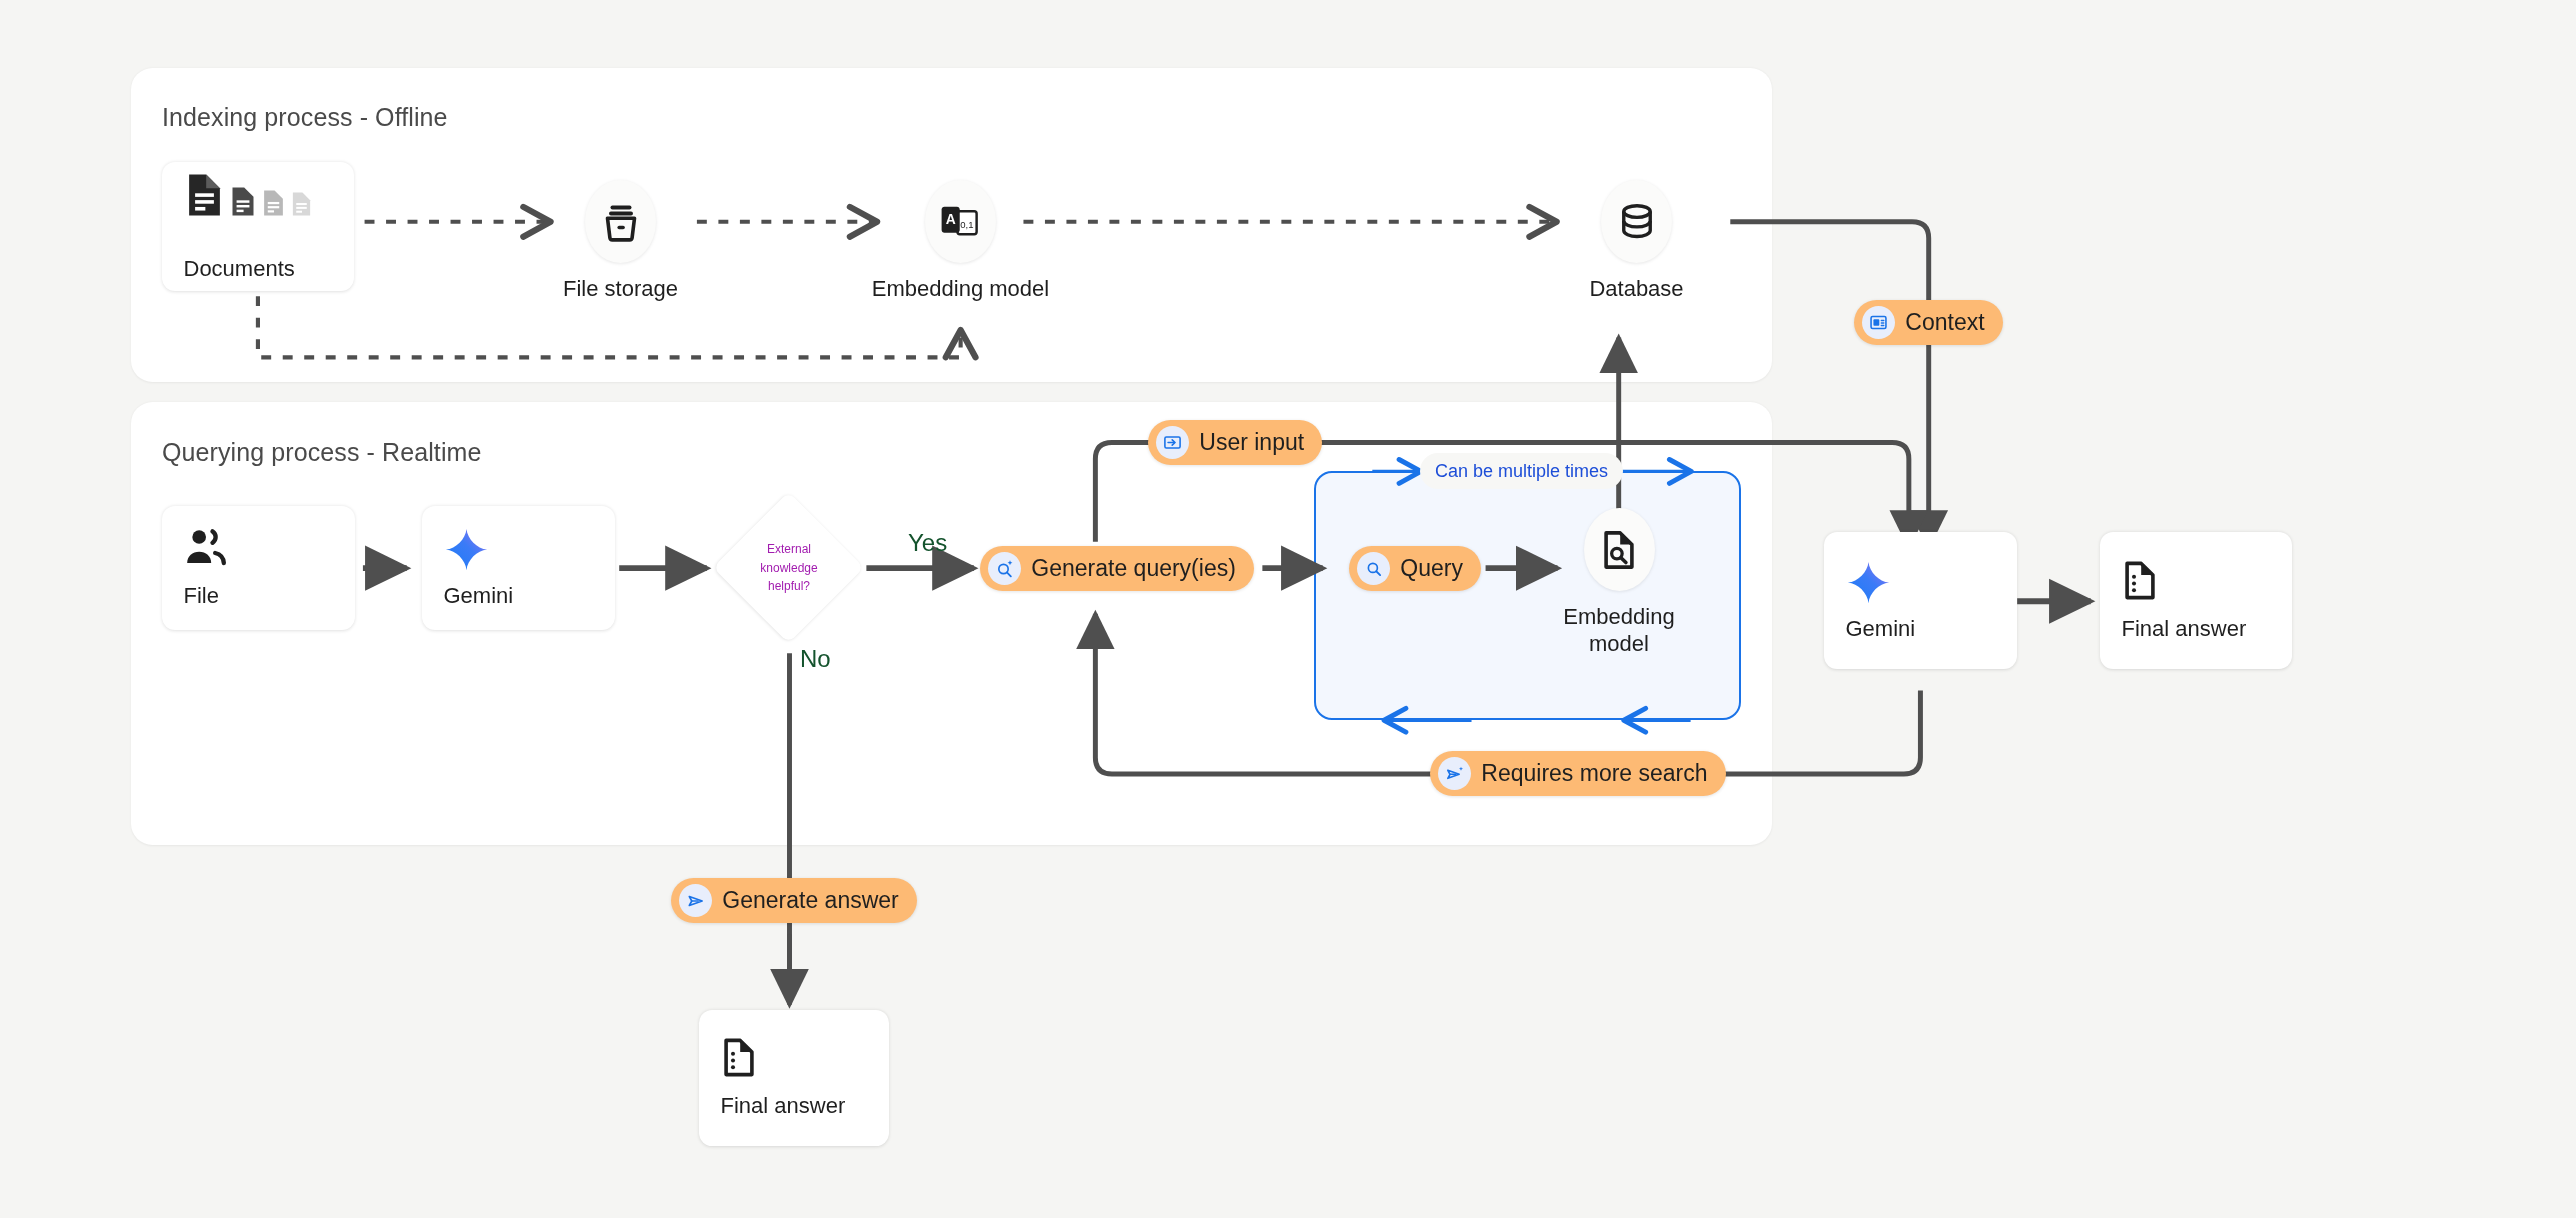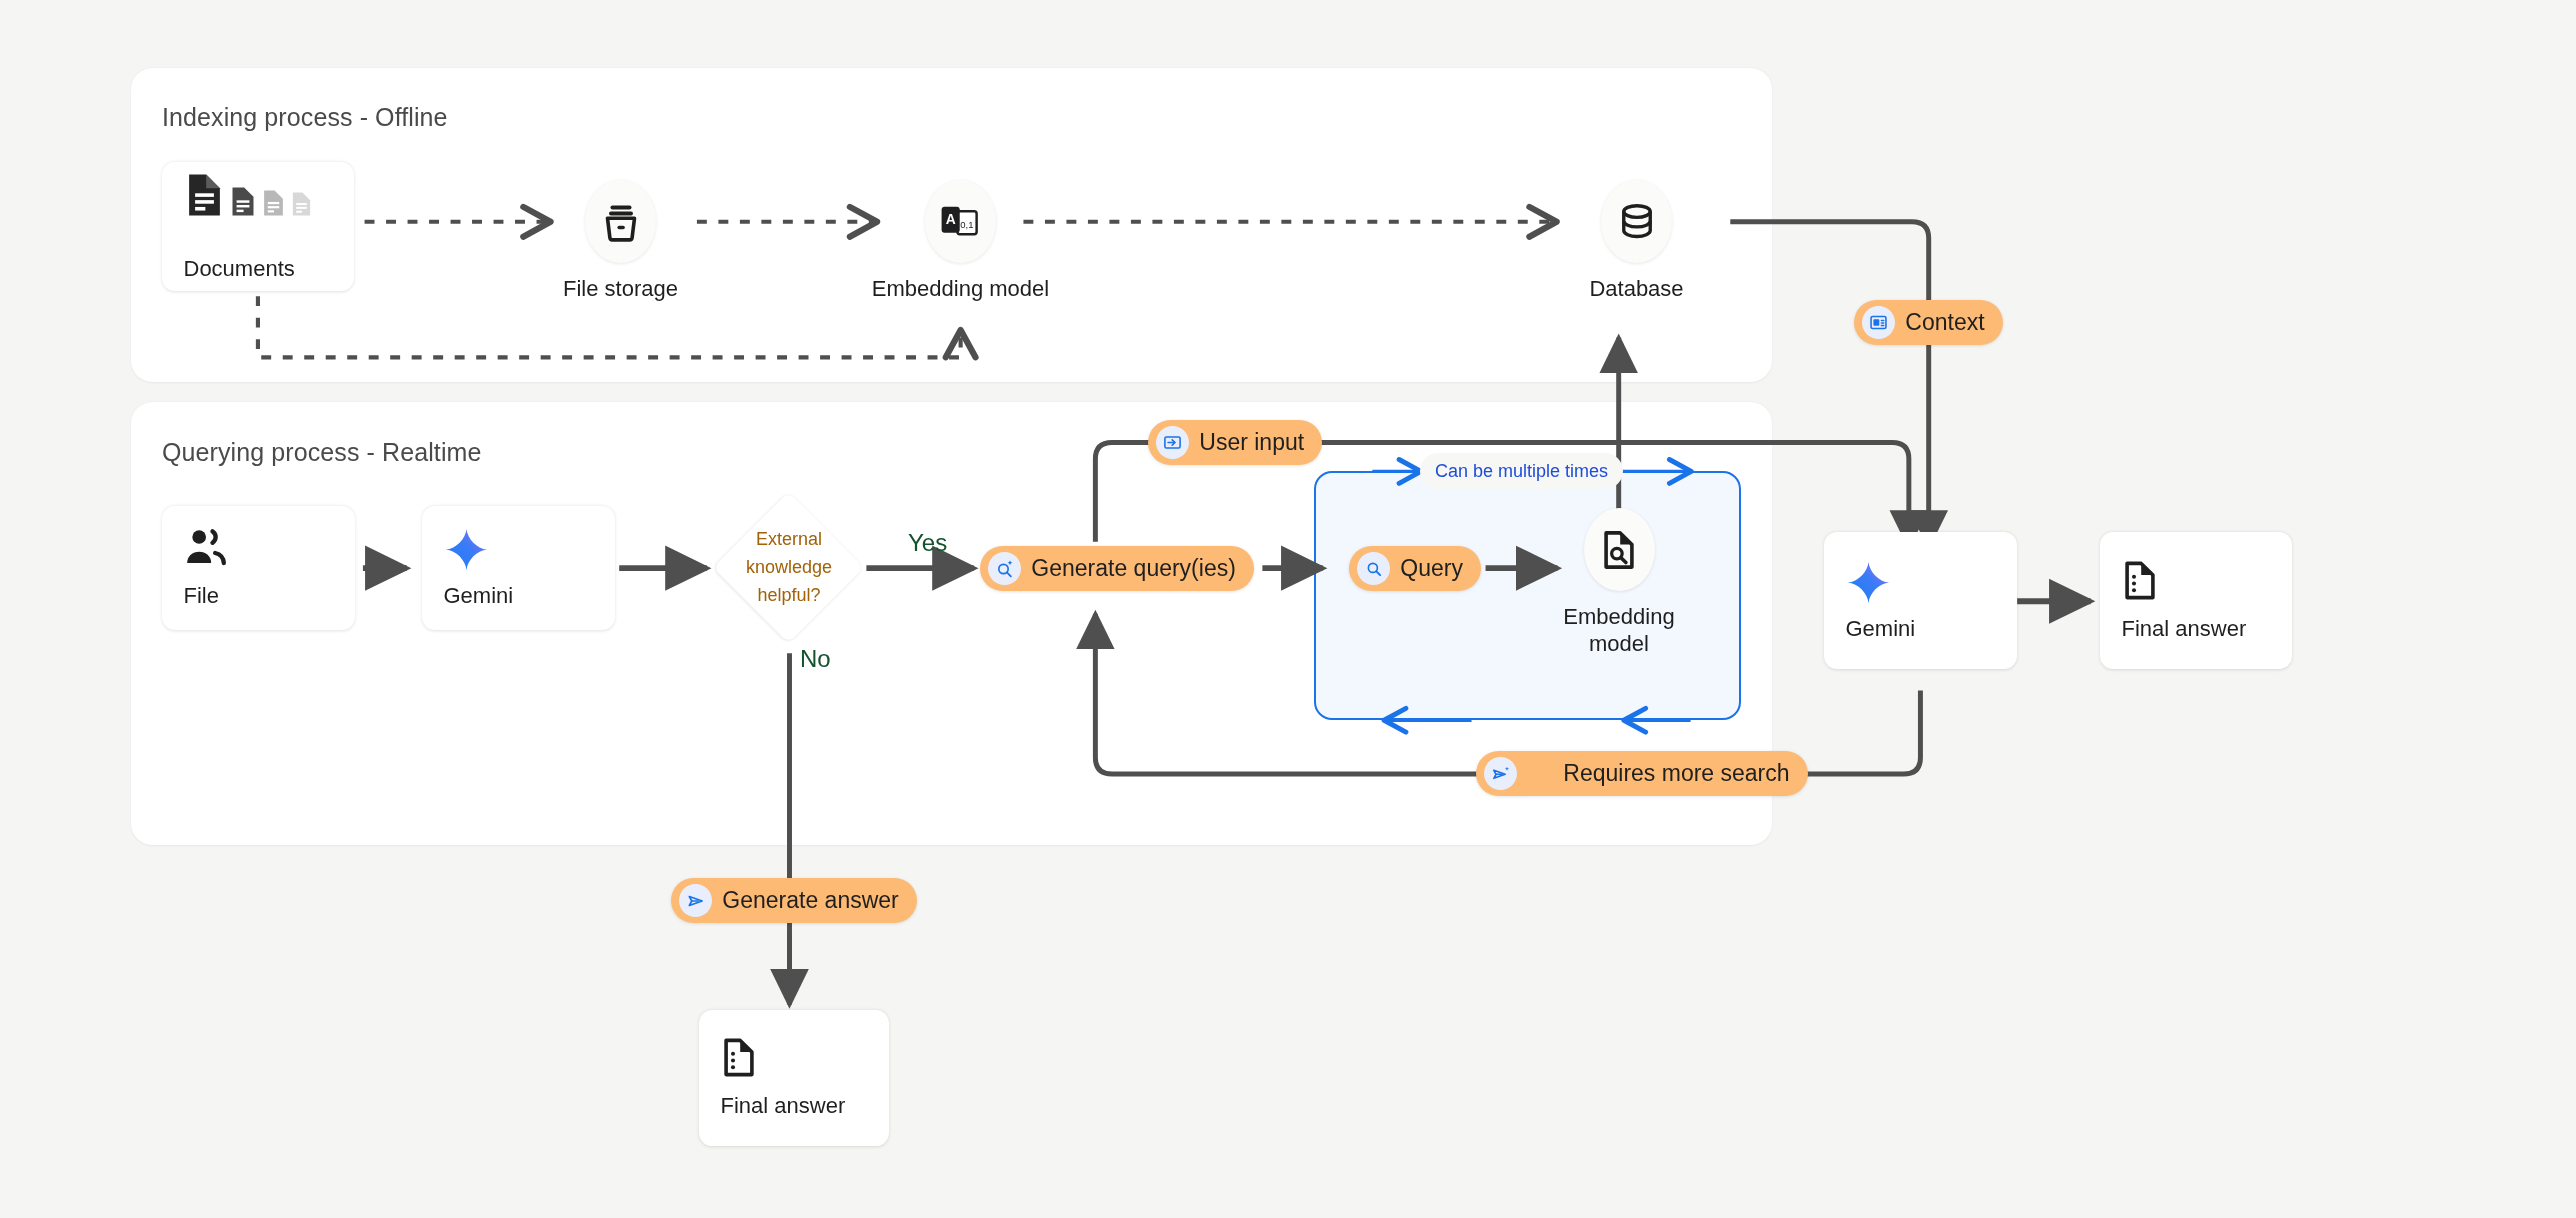--- a/index.html
+++ b/index.html
@@ -114,21 +114,21 @@
     background:#fff;
     transform:rotate(45deg);
     transform-origin:center;
     margin:22px;
     border-radius:8.3px;
     box-shadow:0 0.8px 3.3px rgba(20,20,20,.12);
   }
   #decision .dia-text{
     position:absolute;left:0;top:0;width:152px;height:152px;
     display:flex;flex-direction:column;align-items:center;justify-content:center;
-    font-size:18px;color:#a16207;line-height:1.55;text-align:center;
+    font-size:12px;color:#a21caf;line-height:1.55;text-align:center;
   }
 
   
   #loop-box{
     position:absolute;
     left:1314px;top:471px;width:427px;height:249px;
     background:#f3f7fe;
     border:2.5px solid #1a73e8;
     border-radius:18px;
     box-sizing:border-box;
@@ -360,21 +360,21 @@
     <span class="chip-ico">
       <svg width="19" height="19" viewBox="0 0 24 24" aria-hidden="true">
         <rect x="2.4" y="5" width="19.2" height="14" rx="1.8" fill="none" stroke="#1a73e8" stroke-width="2"></rect>
         <line x1="6.4" y1="12" x2="14.4" y2="12" stroke="#1a73e8" stroke-width="2" stroke-linecap="round"></line>
         <path d="M11.6 8.6L15.2 12l-3.6 3.4" fill="none" stroke="#1a73e8" stroke-width="2" stroke-linecap="round" stroke-linejoin="round"></path>
       </svg>
     </span>
     <span class="chip-text">User input</span>
   </div>
 
-  <div class="chip" id="c-reqsearch" style="left:1476px;top:751px;gap:36px;">
+  <div class="chip" id="c-reqsearch" style="left:1430px;top:751px;">
     <span class="chip-ico">
       <svg width="20" height="20" viewBox="0 0 24 24" aria-hidden="true">
         <path d="M3.4 7.6L17 12.4 3.4 17.2l2.6-4.8z" fill="none" stroke="#1a73e8" stroke-width="2" stroke-linejoin="round"></path>
         <path d="M6 12.4h7" stroke="#1a73e8" stroke-width="1.8" stroke-linecap="round"></path>
         <path d="M19.2 3.2l.72 1.76 1.76.72-1.76.72-.72 1.76-.72-1.76-1.76-.72 1.76-.72z" fill="#1a73e8"></path>
       </svg>
     </span>
     <span class="chip-text">Requires more search</span>
   </div>
 

